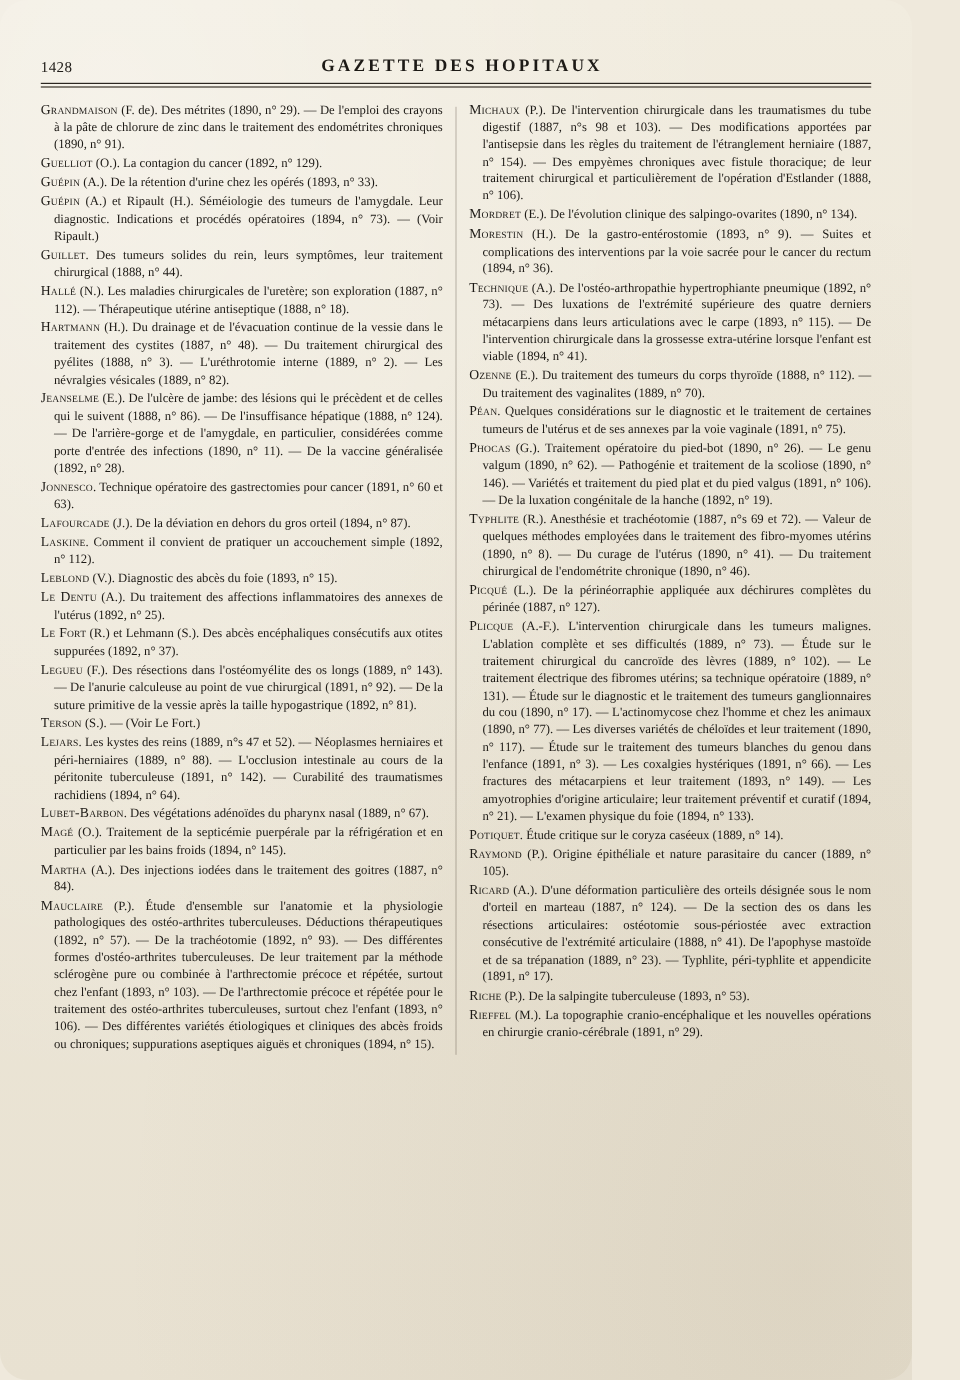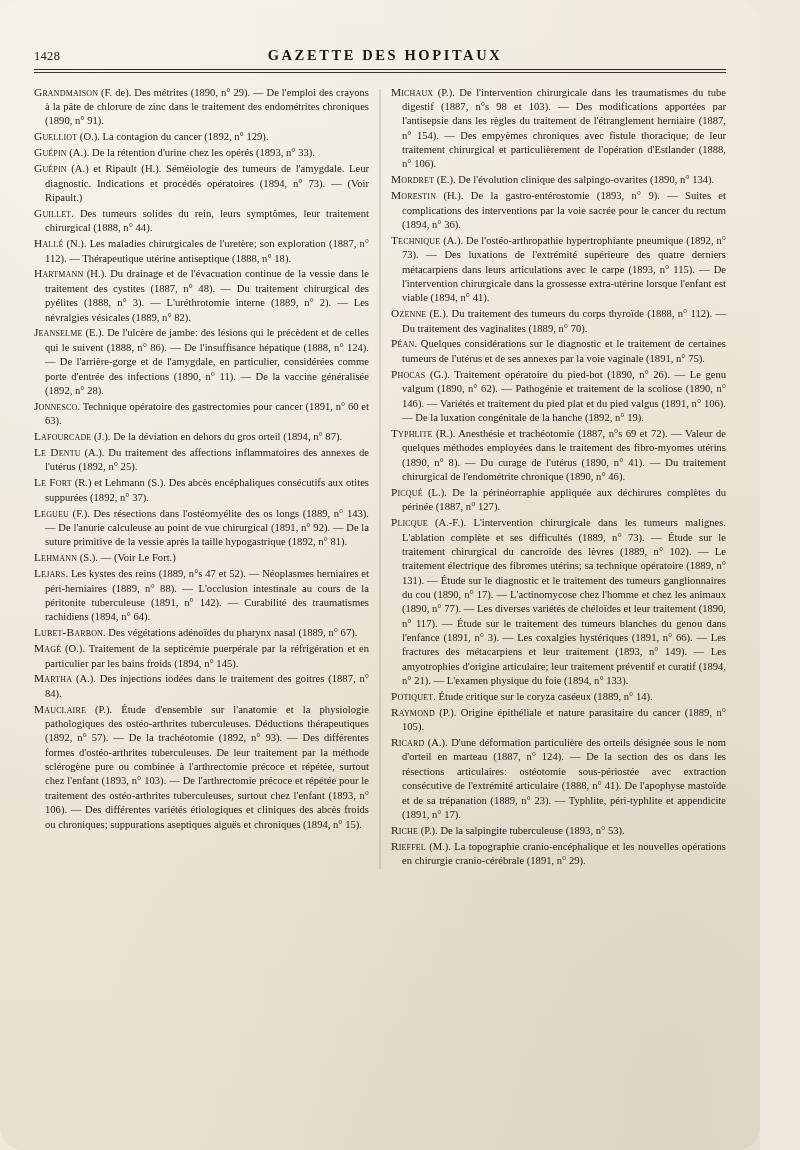--- a/index.html
+++ b/index.html
@@ -115,24 +115,26 @@
       <p class="entry"><span class="sc-name">Grandmaison</span> (F. de). Des métrites (1890, n° 29). — De l'emploi des crayons à la pâte de chlorure de zinc dans le traitement des endométrites chroniques (1890, n° 91).</p>
       <p class="entry"><span class="sc-name">Guelliot</span> (O.). La contagion du cancer (1892, n° 129).</p>
       <p class="entry"><span class="sc-name">Guépin</span> (A.). De la rétention d'urine chez les opérés (1893, n° 33).</p>
       <p class="entry"><span class="sc-name">Guépin</span> (A.) et Ripault (H.). Séméiologie des tumeurs de l'amygdale. Leur diagnostic. Indications et procédés opératoires (1894, n° 73). — (Voir Ripault.)</p>
       <p class="entry"><span class="sc-name">Guillet</span>. Des tumeurs solides du rein, leurs symptômes, leur traitement chirurgical (1888, n° 44).</p>
       <p class="entry"><span class="sc-name">Hallé</span> (N.). Les maladies chirurgicales de l'uretère; son exploration (1887, n° 112). — Thérapeutique utérine antiseptique (1888, n° 18).</p>
       <p class="entry"><span class="sc-name">Hartmann</span> (H.). Du drainage et de l'évacuation continue de la vessie dans le traitement des cystites (1887, n° 48). — Du traitement chirurgical des pyélites (1888, n° 3). — L'uréthrotomie interne (1889, n° 2). — Les névralgies vésicales (1889, n° 82).</p>
       <p class="entry"><span class="sc-name">Jeanselme</span> (E.). De l'ulcère de jambe: des lésions qui le précèdent et de celles qui le suivent (1888, n° 86). — De l'insuffisance hépatique (1888, n° 124). — De l'arrière-gorge et de l'amygdale, en particulier, considérées comme porte d'entrée des infections (1890, n° 11). — De la vaccine généralisée (1892, n° 28).</p>
       <p class="entry"><span class="sc-name">Jonnesco</span>. Technique opératoire des gastrectomies pour cancer (1891, n° 60 et 63).</p>
       <p class="entry"><span class="sc-name">Lafourcade</span> (J.). De la déviation en dehors du gros orteil (1894, n° 87).</p>
+      <p class="entry"><span class="sc-name">Laskine</span>. Comment il convient de pratiquer un accouchement simple (1892, n° 112).</p>
+      <p class="entry"><span class="sc-name">Leblond</span> (V.). Diagnostic des abcès du foie (1893, n° 15).</p>
       <p class="entry"><span class="sc-name">Le Dentu</span> (A.). Du traitement des affections inflammatoires des annexes de l'utérus (1892, n° 25).</p>
       <p class="entry"><span class="sc-name">Le Fort</span> (R.) et Lehmann (S.). Des abcès encéphaliques consécutifs aux otites suppurées (1892, n° 37).</p>
       <p class="entry"><span class="sc-name">Legueu</span> (F.). Des résections dans l'ostéomyélite des os longs (1889, n° 143). — De l'anurie calculeuse au point de vue chirurgical (1891, n° 92). — De la suture primitive de la vessie après la taille hypogastrique (1892, n° 81).</p>
-      <p class="entry"><span class="sc-name">Lehmann</span> (S.). — (Voir Le Fort.)</p>
+      <p class="entry"><span class="sc-name">Terson</span> (S.). — (Voir Le Fort.)</p>
       <p class="entry"><span class="sc-name">Lejars</span>. Les kystes des reins (1889, n°s 47 et 52). — Néoplasmes herniaires et péri-herniaires (1889, n° 88). — L'occlusion intestinale au cours de la péritonite tuberculeuse (1891, n° 142). — Curabilité des traumatismes rachidiens (1894, n° 64).</p>
       <p class="entry"><span class="sc-name">Lubet-Barbon</span>. Des végétations adénoïdes du pharynx nasal (1889, n° 67).</p>
       <p class="entry"><span class="sc-name">Magé</span> (O.). Traitement de la septicémie puerpérale par la réfrigération et en particulier par les bains froids (1894, n° 145).</p>
       <p class="entry"><span class="sc-name">Martha</span> (A.). Des injections iodées dans le traitement des goitres (1887, n° 84).</p>
       <p class="entry"><span class="sc-name">Mauclaire</span> (P.). Étude d'ensemble sur l'anatomie et la physiologie pathologiques des ostéo-arthrites tuberculeuses. Déductions thérapeutiques (1892, n° 57). — De la trachéotomie (1892, n° 93). — Des différentes formes d'ostéo-arthrites tuberculeuses. De leur traitement par la méthode sclérogène pure ou combinée à l'arthrectomie précoce et répétée, surtout chez l'enfant (1893, n° 103). — De l'arthrectomie précoce et répétée pour le traitement des ostéo-arthrites tuberculeuses, surtout chez l'enfant (1893, n° 106). — Des différentes variétés étiologiques et cliniques des abcès froids ou chroniques; suppurations aseptiques aiguës et chroniques (1894, n° 15).</p>
     </div>
 
     <div class="col">
       <p class="entry"><span class="sc-name">Michaux</span> (P.). De l'intervention chirurgicale dans les traumatismes du tube digestif (1887, n°s 98 et 103). — Des modifications apportées par l'antisepsie dans les règles du traitement de l'étranglement herniaire (1887, n° 154). — Des empyèmes chroniques avec fistule thoracique; de leur traitement chirurgical et particulièrement de l'opération d'Estlander (1888, n° 106).</p>
       <p class="entry"><span class="sc-name">Mordret</span> (E.). De l'évolution clinique des salpingo-ovarites (1890, n° 134).</p>

